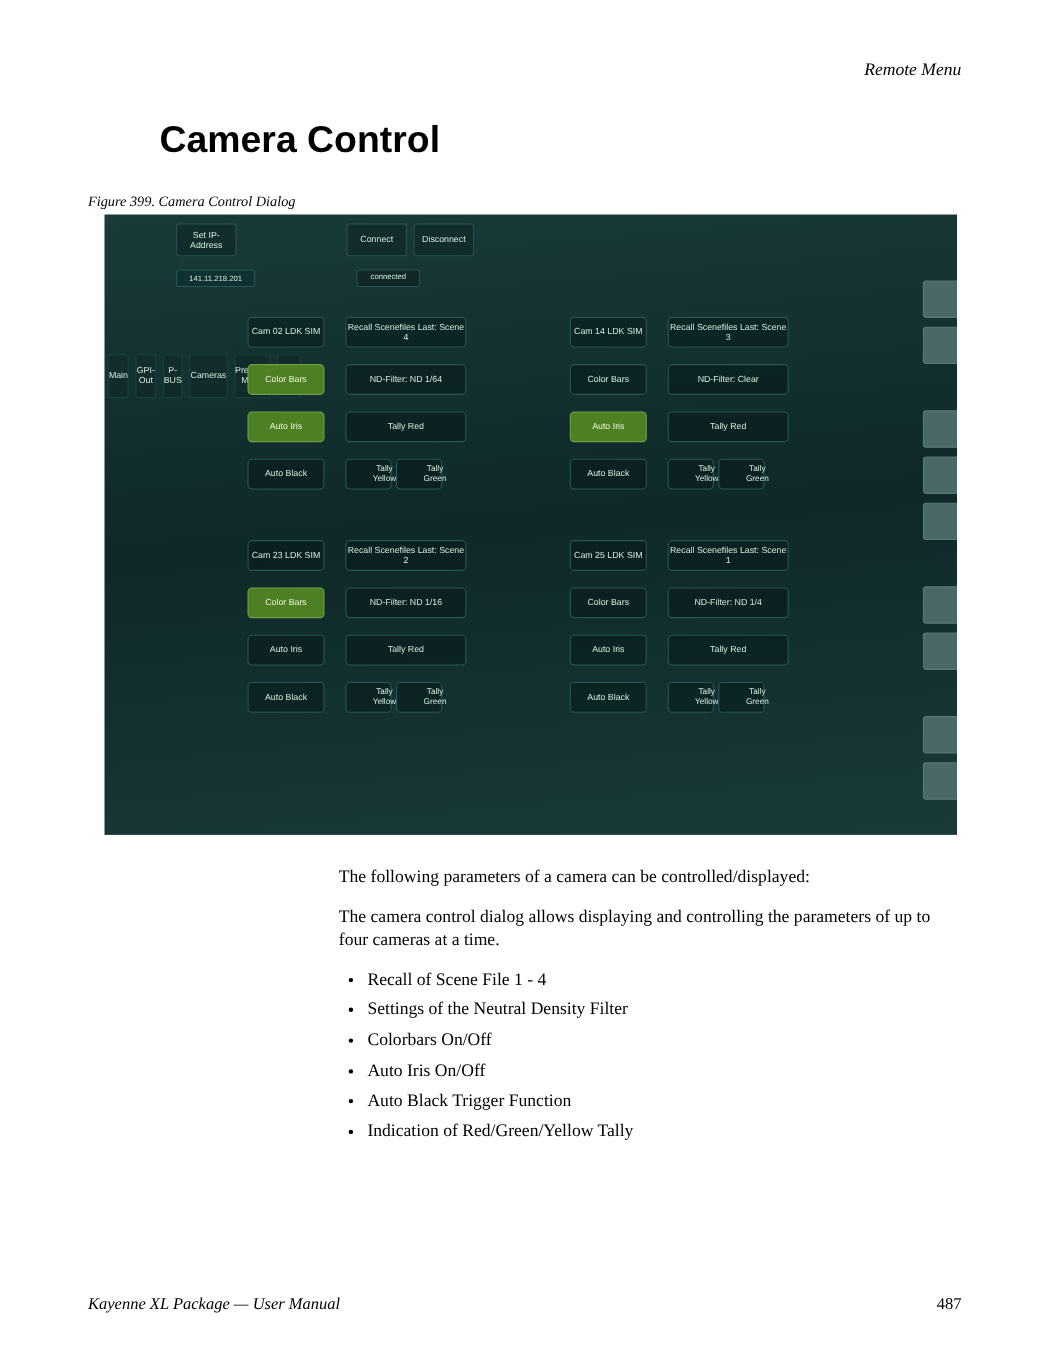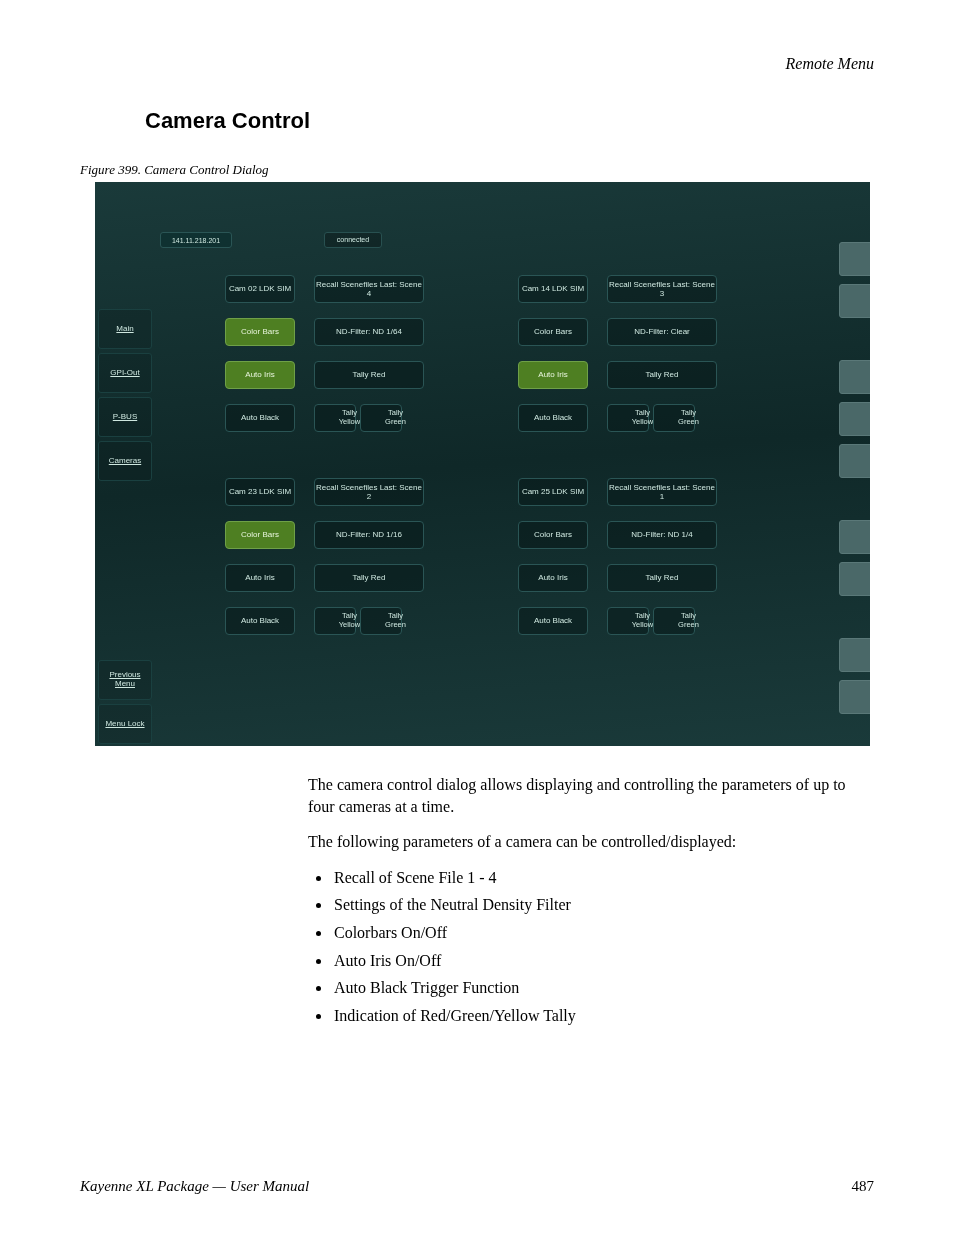--- a/index.html
+++ b/index.html
@@ -15,21 +15,21 @@
   .header-right {
     text-align: right;
     font-style: italic;
     font-size: 16px;
     margin-bottom: 35px;
     margin-right: 0;
   }
   .section-title {
     font-family: Arial, Helvetica, sans-serif;
     font-weight: bold;
-    font-size: 22px;
+    font-size: 34px;
     margin-left: 65px;
     margin-bottom: 28px;
   }
   .figure-caption {
     font-style: italic;
     font-size: 13px;
     margin-bottom: 4px;
   }
   
   .screenshot {
@@ -41,23 +41,22 @@
     font-family: Arial, Helvetica, sans-serif;
     color: #cfe8e0;
     font-size: 9px;
     overflow: hidden;
   }
   .sidebar {
     position: absolute;
     left: 0; top: 0; bottom: 0;
     width: 60px;
     display: flex;
-    flex-direction: column;
+    flex-direction: row;
     padding-top: 125px;
-    text-decoration: underline;
   }
   .sidebar-btn {
     height: 40px;
     margin: 2px 3px;
     border: 1px solid #1a4040;
     border-radius: 3px;
     background: rgba(0,0,0,0.12);
     display: flex;
     align-items: center;
     justify-content: center;
@@ -173,20 +172,28 @@
 <body>
 
 <div class="header-right">Remote Menu</div>
 
 <h2 class="section-title">Camera Control</h2>
 
 <div class="figure-caption">Figure 399.  Camera Control Dialog</div>
 
 <div class="screenshot">
 
+  <div class="top-row">
+    <div class="btn btn-small">Set IP-
+Address</div>
+    <div style="display:flex; gap:6px;">
+      <div class="btn btn-small">Connect</div>
+      <div class="btn btn-small">Disconnect</div>
+    </div>
+  </div>
 
   <div class="top-row2">
     <div class="ip-field">141.11.218.201</div>
     <div class="btn btn-status">connected</div>
   </div>
 
   <div class="sidebar">
     <div class="sidebar-btn">Main</div>
     <div class="sidebar-btn">GPI-Out</div>
     <div class="sidebar-btn">P-BUS</div>
@@ -280,22 +287,22 @@
     <div class="stub"></div>
     <div class="stub"></div>
     <div class="stub-gap"></div>
     <div class="stub"></div>
     <div class="stub"></div>
   </div>
 
 </div>
 
 <div class="prose">
+  <p>The following parameters of a camera can be controlled/displayed:</p>
   <p>The camera control dialog allows displaying and controlling the parameters of up to four cameras at a time.</p>
-  <p>The following parameters of a camera can be controlled/displayed:</p>
   <ul id="bullet-list">
       <li>Recall of Scene File 1 - 4</li>
       <li>Settings of the Neutral Density Filter</li>
       <li>Colorbars On/Off</li>
       <li>Auto Iris On/Off</li>
       <li>Auto Black Trigger Function</li>
       <li>Indication of Red/Green/Yellow Tally</li>
     </ul>
 </div>
 

